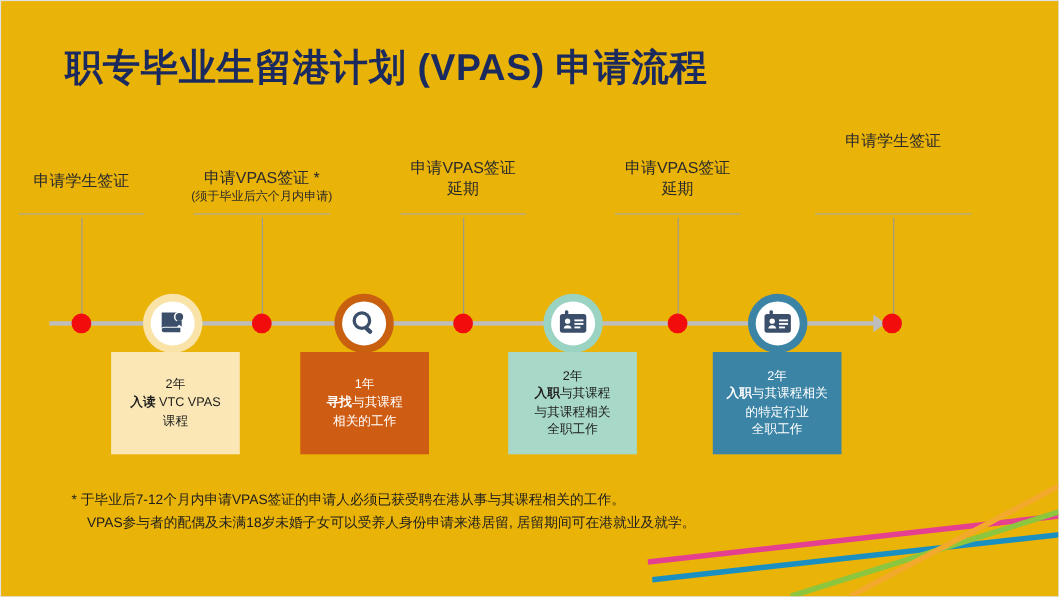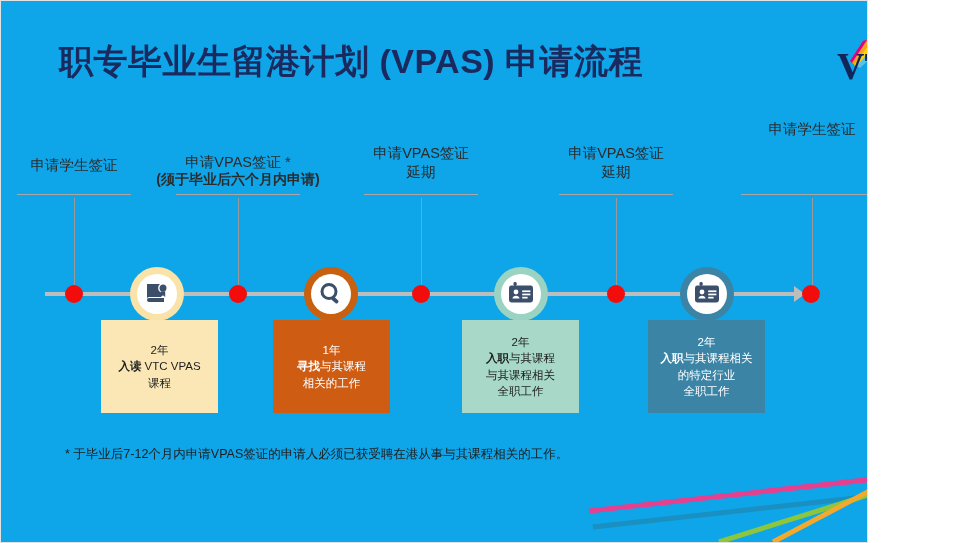--- a/index.html
+++ b/index.html
@@ -4,22 +4,22 @@
 <style>
   * { box-sizing: border-box; margin: 0; padding: 0; }
   html, body {
     width: 963px; height: 543px;
     background: #ffffff;
     font-family: "Liberation Sans", "DejaVu Sans", sans-serif;
     overflow: hidden;
   }
   #slide {
     position: relative;
-    width: 868px; height: 543px;
-    background: #0ea5e9;
+    width: 963px; height: 543px;
+    background: #eab308;
     border: 1px solid #e2e2e2;
     overflow: hidden;
   }
 
   
   #title {
     position: absolute;
     left: 58px; top: 38px;
     font-size: 34px;
     font-weight: bold;
@@ -76,22 +76,22 @@
   .tl-label {
     position: absolute;
     text-align: center;
     color: #2b2b2b;
     font-size: 14.5px;
     line-height: 19px;
     white-space: nowrap;
   }
   .tl-label .sub {
     display: block;
-    font-size: 14px;
-    font-weight: bold;
+    font-size: 11px;
+    font-weight: normal;
     line-height: 15px;
     color: #2b2b2b;
   }
 
   
   .icon-node {
     position: absolute;
     width: 54px; height: 54px;
     border-radius: 50%;
     display: flex;
@@ -146,31 +146,20 @@
     pointer-events: none;
   }
 </style>
 </head>
 <body>
 
 <div id="slide">
 
   <div id="title">职专毕业生留港计划 (VPAS) 申请流程</div>
 
-  <div id="logo">
-    <svg width="96" height="52" viewBox="0 0 96 52">
-      <g>
-        <path d="M30 2 L36 0 L21 26 L17 22 Z" fill="#e5007d"></path>
-        <path d="M34 1 L40 2 L23 27 L19 24 Z" fill="#f6a11f"></path>
-        <path d="M38 3 L43 7 L25 28 L21 26 Z" fill="#ffd400"></path>
-        <path d="M41 6 L45 12 L27 29 L24 27 Z" fill="#5bc2e7"></path>
-      </g>
-      <text x="4" y="40" font-family="Liberation Serif, serif" font-size="38" font-weight="bold" fill="#12265a">VTC</text>
-    </svg>
-  </div>
 
   <div id="labels-layer">
       <div class="tl-label" style="left: -2px; top: 155px; width: 150px;">
         <div>申请学生签证</div>
       </div>
       <div class="label-rule" style="left: 16px; top: 193px; width: 114px;"></div>
       <div class="stem" style="left: 73px; top: 197px; height: 88px;"></div>
       <div class="tl-label" style="left: 137px; top: 152px; width: 200px;">
         <div>申请VPAS签证 *</div>
         <span class="sub">(须于毕业后六个月内申请)</span>
@@ -274,20 +263,21 @@
       <div class="phase-box" style="left: 647px; background: rgb(59, 132, 165); color: rgb(255, 255, 255);">
         <span class="yrs">2年</span>
         <span class="ln"><b>入职</b>与其课程相关</span>
         <span class="ln">的特定行业</span>
         <span class="ln">全职工作</span>
       </div>
     </div>
 
   <div id="footnote">
     <span class="fn1">* 于毕业后7-12个月内申请VPAS签证的申请人必须已获受聘在港从事与其课程相关的工作。</span>
+    <span class="fn2">VPAS参与者的配偶及未满18岁未婚子女可以受养人身份申请来港居留, 居留期间可在港就业及就学。</span>
   </div>
 
   <svg id="deco" viewBox="0 423 963 120">
       <line x1="588" y1="512" x2="963" y2="470" stroke="#e5408f" stroke-width="5"></line>
       <line x1="592" y1="528" x2="963" y2="487" stroke="#1a8fc1" stroke-width="5"></line>
       <line x1="718" y1="543" x2="963" y2="466" stroke="#8cc63e" stroke-width="5"></line>
       <line x1="772" y1="543" x2="963" y2="442" stroke="#f2a92c" stroke-width="5"></line>
     </svg>
 
 </div>

